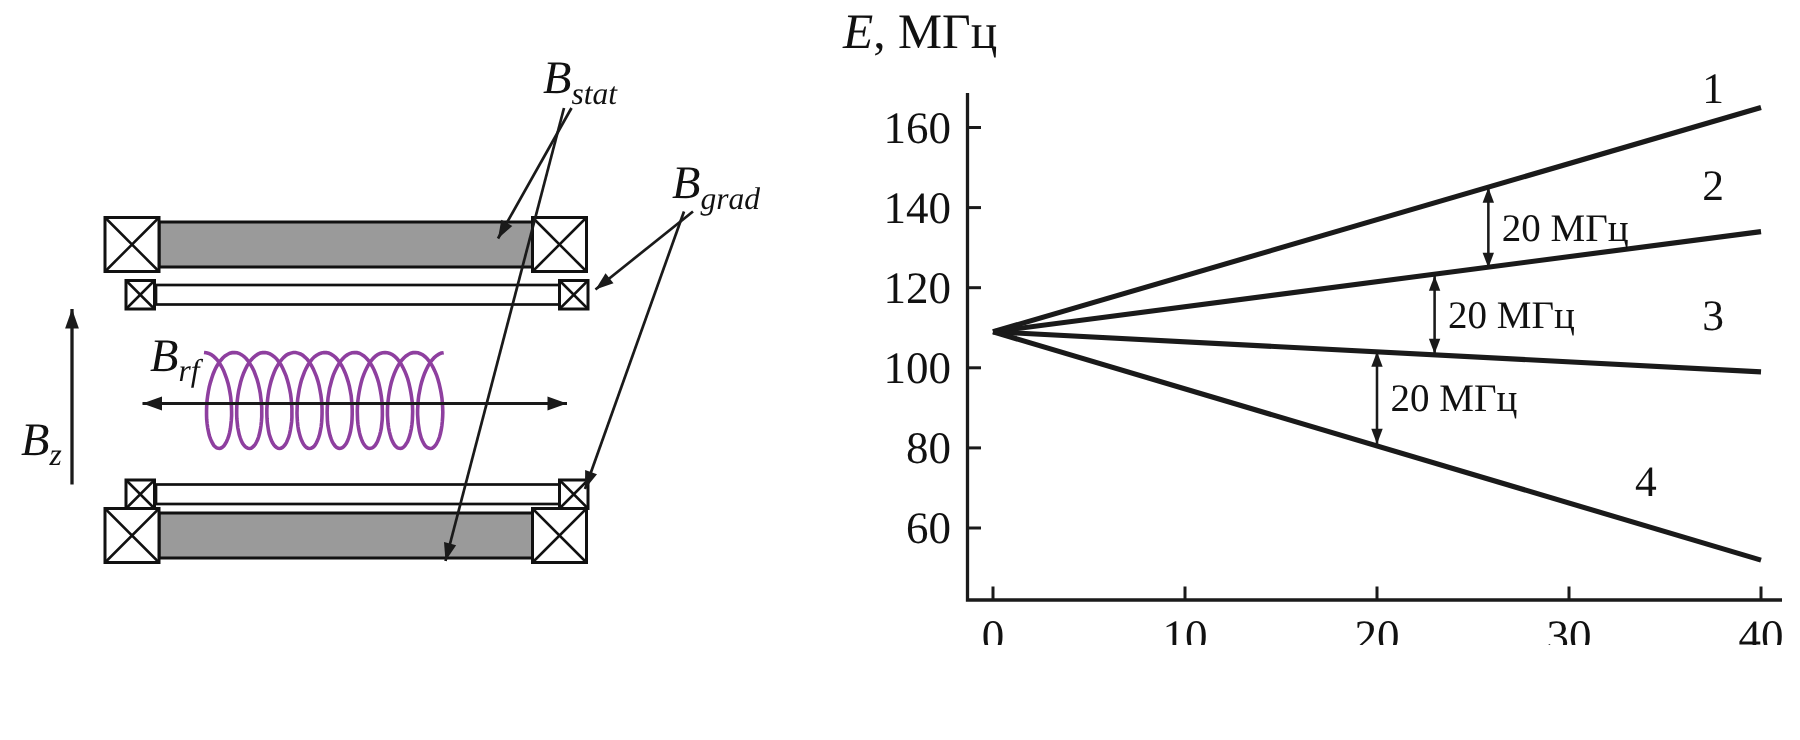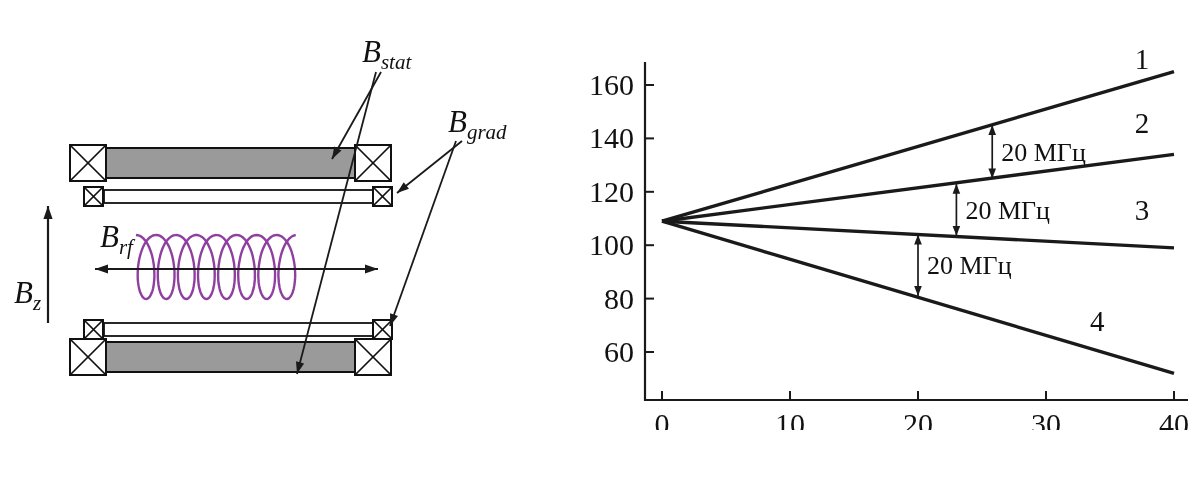--- a/index.html
+++ b/index.html
@@ -153,15 +153,16 @@
         <text x="405.40000000000003" y="218.8225" class="annot">20 МГц</text>
         <g>
           <line x1="358" y1="295.93" x2="358" y2="234.52" stroke="#1a1a1a" stroke-width="1.7"></line>
           <polygon points="358,234.52 361.8,244.5 354.2,244.5" fill="#1a1a1a"></polygon>
           <polygon points="358,295.93 354.2,285.9 361.8,285.9" fill="#1a1a1a"></polygon>
         </g>
         <text x="367" y="274.225" class="annot">20 МГц</text>
       </g>
   </svg>
 
+  <div class="axis-title" style="left:562px;top:4px"><span class="var">E</span><span>, МГц</span></div>
 
 
 </div>
 
 </body></html>

